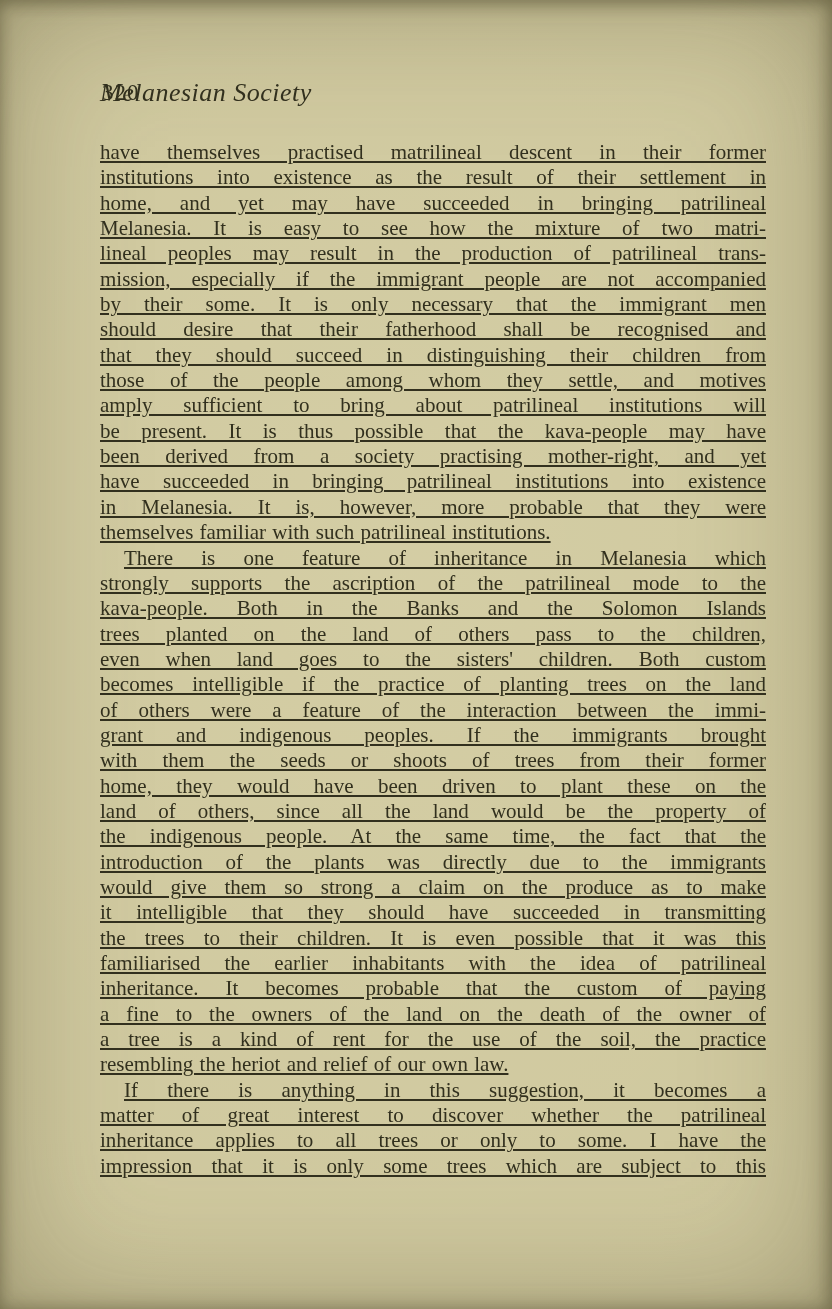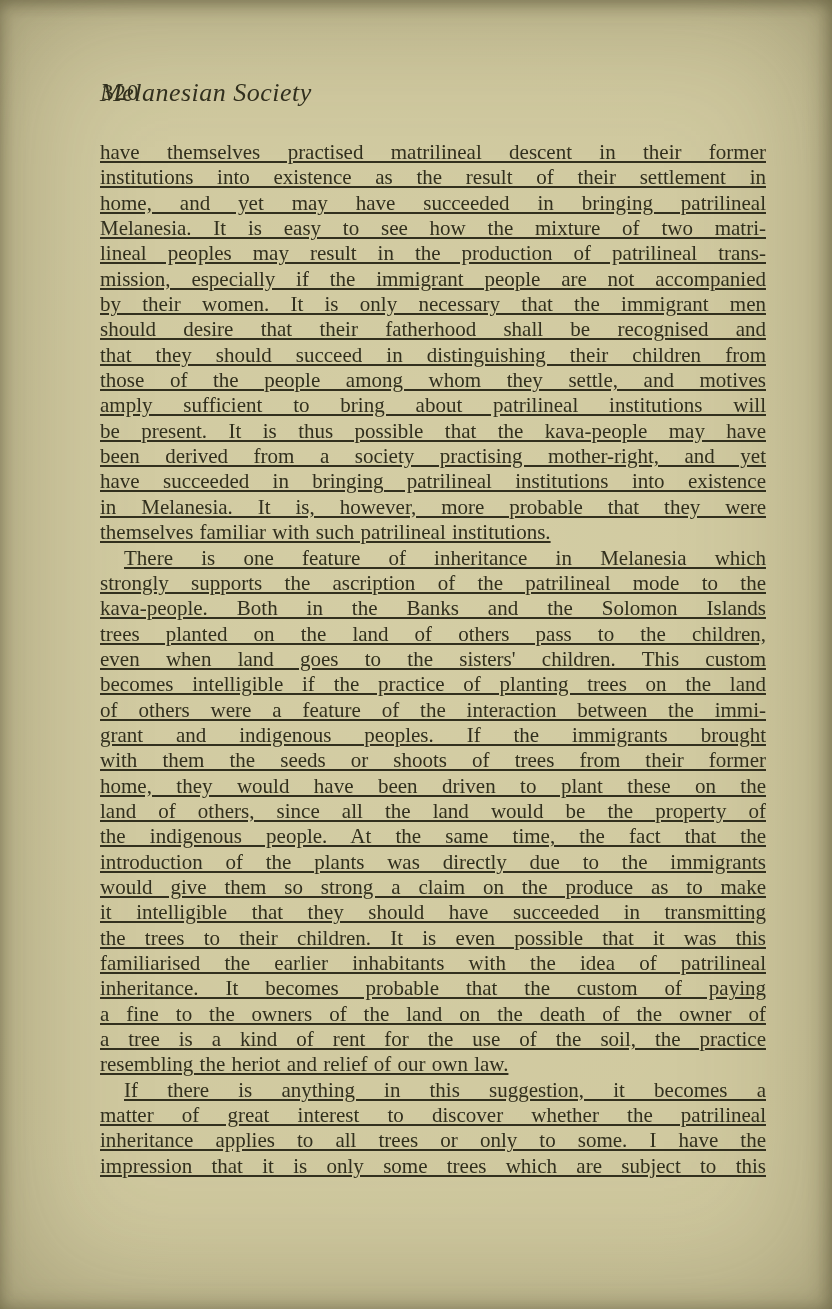--- a/index.html
+++ b/index.html
@@ -78,35 +78,35 @@
       <span class="page-number">320</span>
       <span class="running-head">Melanesian Society</span>
     </div>
     <div class="body-text">
         <div class="line">have themselves practised matrilineal descent in their former</div>
         <div class="line">institutions into existence as the result of their settlement in</div>
         <div class="line">home, and yet may have succeeded in bringing patrilineal</div>
         <div class="line">Melanesia. It is easy to see how the mixture of two matri-</div>
         <div class="line">lineal peoples may result in the production of patrilineal trans-</div>
         <div class="line">mission, especially if the immigrant people are not accompanied</div>
-        <div class="line">by their women. It is only necessary that the immigrant men</div>
+        <div class="line">by their some. It is only necessary that the immigrant men</div>
         <div class="line">should desire that their fatherhood shall be recognised and</div>
         <div class="line">that they should succeed in distinguishing their children from</div>
         <div class="line">those of the people among whom they settle, and motives</div>
         <div class="line">amply sufficient to bring about patrilineal institutions will</div>
         <div class="line">be present. It is thus possible that the kava-people may have</div>
         <div class="line">been derived from a society practising mother-right, and yet</div>
         <div class="line">have succeeded in bringing patrilineal institutions into existence</div>
         <div class="line">in Melanesia. It is, however, more probable that they were</div>
         <div class="line last">themselves familiar with such patrilineal institutions.</div>
         <div class="line indent">There is one feature of inheritance in Melanesia which</div>
         <div class="line">strongly supports the ascription of the patrilineal mode to the</div>
         <div class="line">kava-people. Both in the Banks and the Solomon Islands</div>
         <div class="line">trees planted on the land of others pass to the children,</div>
-        <div class="line">even when land goes to the sisters' children. This custom</div>
+        <div class="line">even when land goes to the sisters' children. Both custom</div>
         <div class="line">becomes intelligible if the practice of planting trees on the land</div>
         <div class="line">of others were a feature of the interaction between the immi-</div>
         <div class="line">grant and indigenous peoples. If the immigrants brought</div>
         <div class="line">with them the seeds or shoots of trees from their former</div>
         <div class="line">home, they would have been driven to plant these on the</div>
         <div class="line">land of others, since all the land would be the property of</div>
         <div class="line">the indigenous people. At the same time, the fact that the</div>
         <div class="line">introduction of the plants was directly due to the immigrants</div>
         <div class="line">would give them so strong a claim on the produce as to make</div>
         <div class="line">it intelligible that they should have succeeded in transmitting</div>

